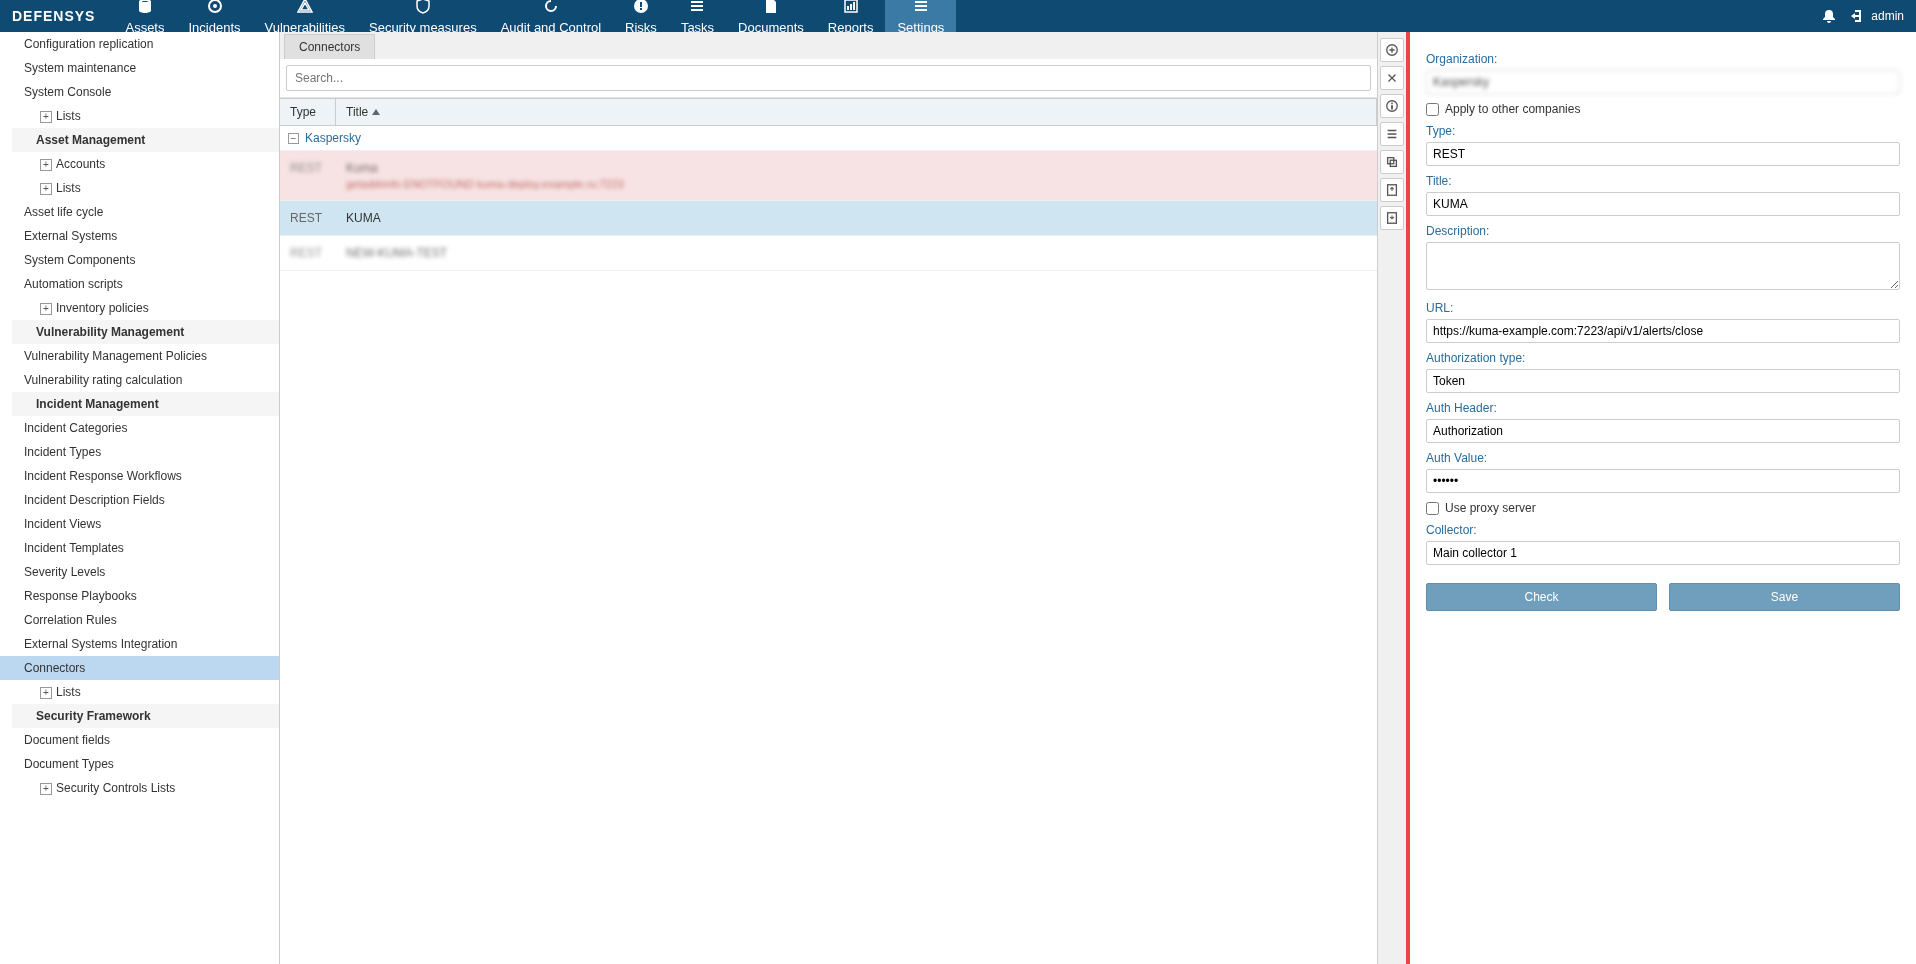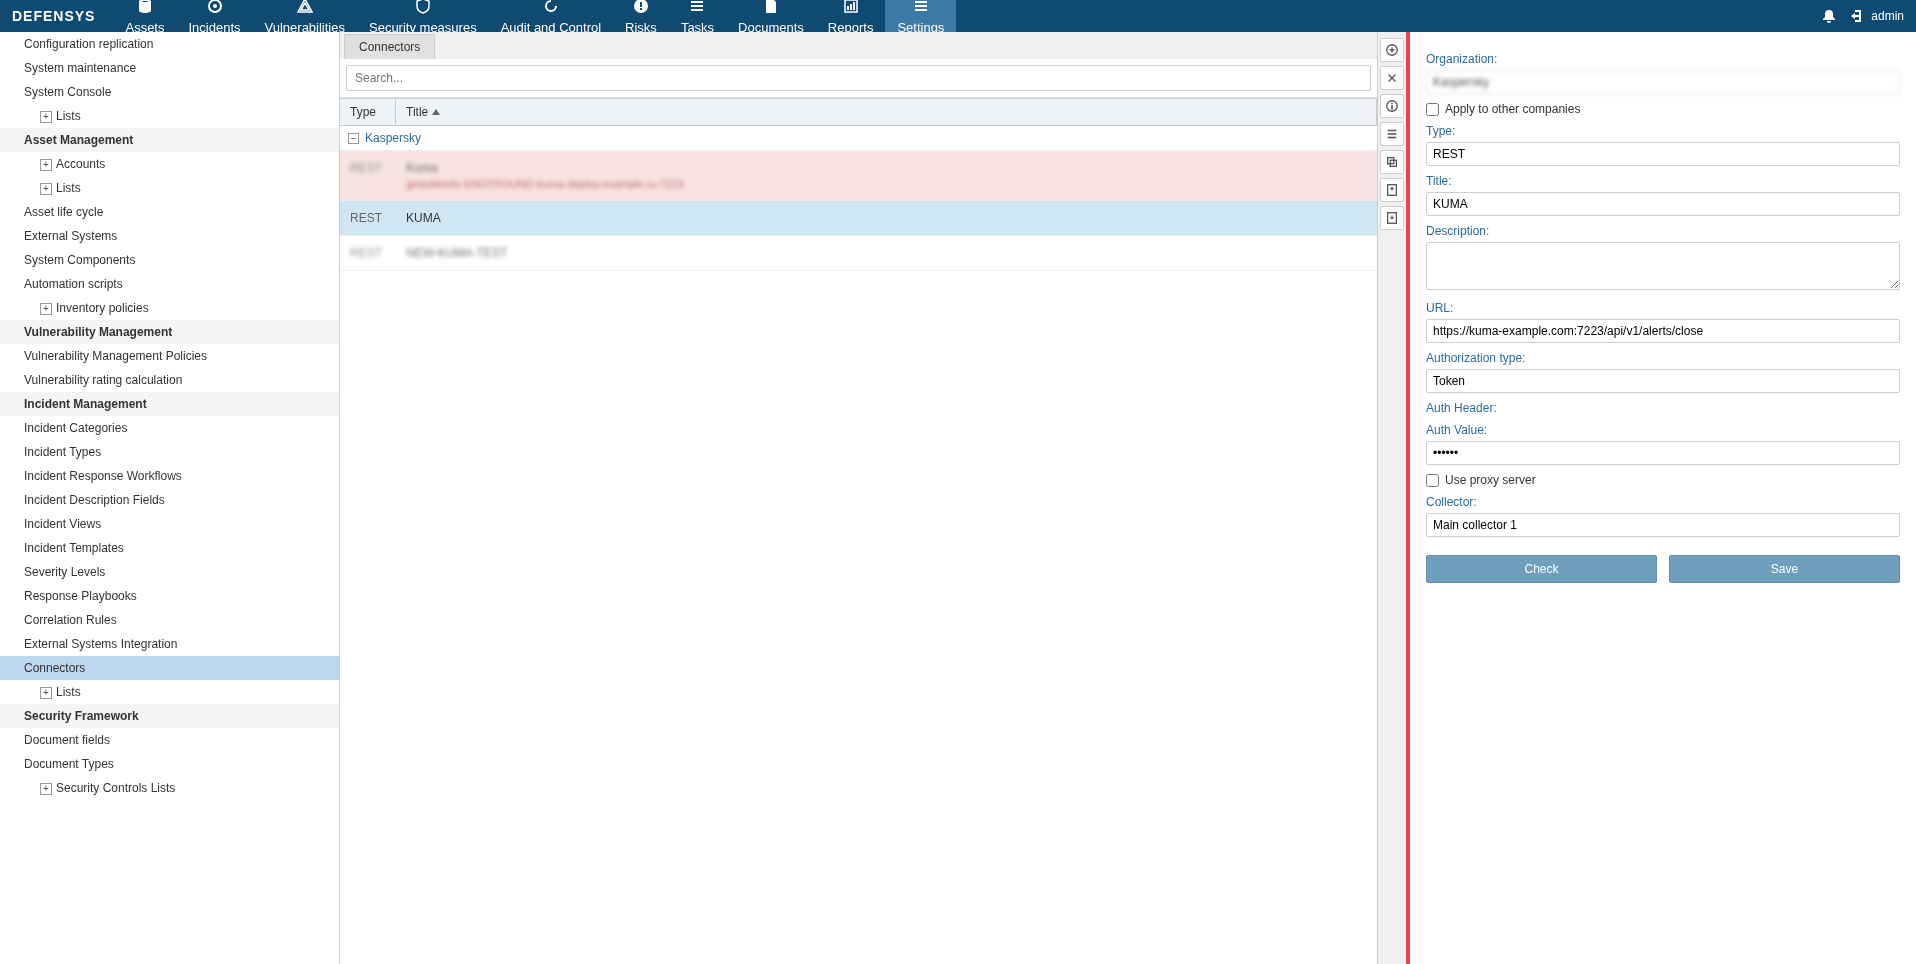--- a/index.html
+++ b/index.html
@@ -13,25 +13,25 @@
 .nav-item.active { background: #3b7aa5; border-radius: 3px; }
 .nav-item svg { width: 16px; height: 16px; fill: currentColor; }
 .nav-right { margin-left: auto; display: flex; align-items: center; gap: 12px; }
 .nav-right svg { width: 16px; height: 16px; fill: #fff; }
 .user { display: flex; align-items: center; gap: 6px; cursor: pointer; }
 
 
 .layout { display: flex; height: calc(100vh - 32px); }
 
 
-.sidebar { width: 340px; background: #fff; border-right: 1px solid #ccc; overflow-y: auto; position: relative; }
+.sidebar { width: 280px; background: #fff; border-right: 1px solid #ccc; overflow-y: auto; position: relative; }
 .sidebar::-webkit-scrollbar { width: 8px; }
 .sidebar::-webkit-scrollbar-thumb { background: #ccc; }
 .side-item { padding: 5px 8px 5px 24px; cursor: pointer; white-space: nowrap; }
-.side-item.group { font-weight: bold; background: #f5f5f5; }
+.side-item.group { font-weight: bold; background: #f5f5f5; margin-left: 12px; }
 .side-item.sub { padding-left: 40px; }
 .side-item.selected { background: #bcd7f0; }
 .side-item .expand { display: inline-block; width: 12px; height: 12px; border: 1px solid #999; text-align: center; line-height: 10px; font-size: 10px; margin-right: 4px; background: #fff; color: #555; }
 
 
 .middle { flex: 1; display: flex; flex-direction: column; background: #fff; border-right: 1px solid #ccc; }
 .tab-bar { display: flex; padding: 2px 4px 0; background: #f0f0f0; }
 .tab { background: #e0e0e0; border: 1px solid #ccc; border-bottom: none; padding: 5px 14px; font-size: 12px; color: #333; }
 .search-row { padding: 6px; border-bottom: 1px solid #e5e5e5; display: flex; align-items: flex-start; }
 .search-input { flex: 1; height: 26px; border: 1px solid #ccc; padding: 0 8px; font-size: 12px; border-radius: 2px; }
@@ -283,20 +283,21 @@
     <select class="form-select"><option>REST</option></select>
     <label class="form-label">Title:</label>
     <input class="form-input" value="KUMA" style="">
     <label class="form-label">Description:</label>
     <textarea class="form-textarea" style=""></textarea>
     <label class="form-label">URL:</label>
     <input class="form-input" value="https://kuma-example.com:7223/api/v1/alerts/close" style="">
     <label class="form-label">Authorization type:</label>
     <select class="form-select"><option>Token</option></select>
     <label class="form-label">Auth Header:</label>
+    <input class="form-input" value="Authorization" style="">
     <label class="form-label">Auth Value:</label>
     <input class="form-input" value="••••••" style="">
     <div class="checkbox-row">
       <input type="checkbox" style="">
       <span>Use proxy server</span>
     </div>
     <label class="form-label">Collector:</label>
     <select class="form-select"><option>Main collector 1</option></select>
     <div class="form-buttons">
       <button>Check</button>

